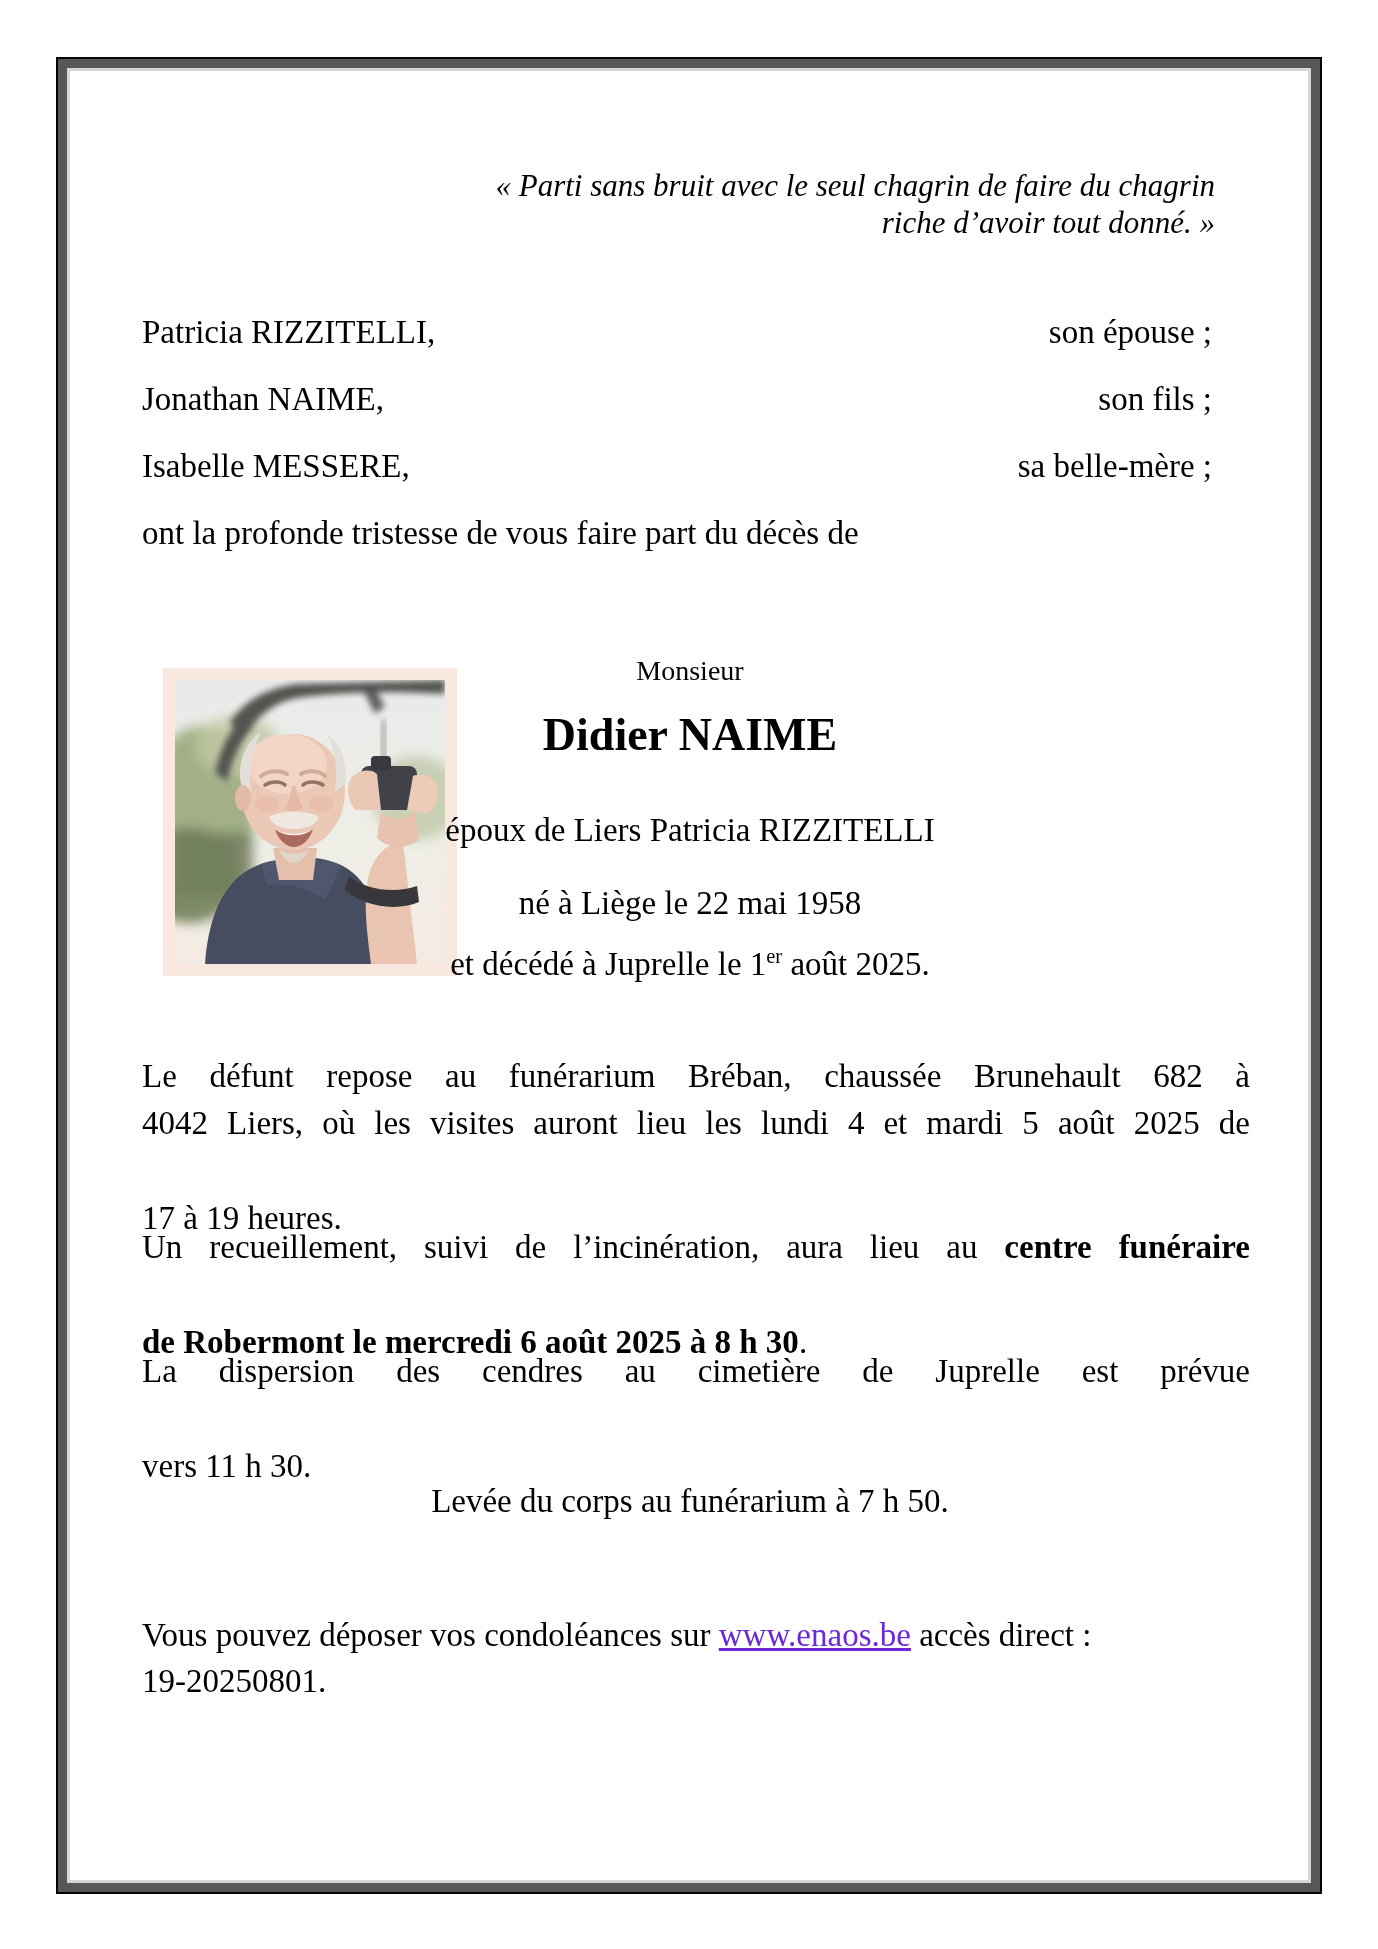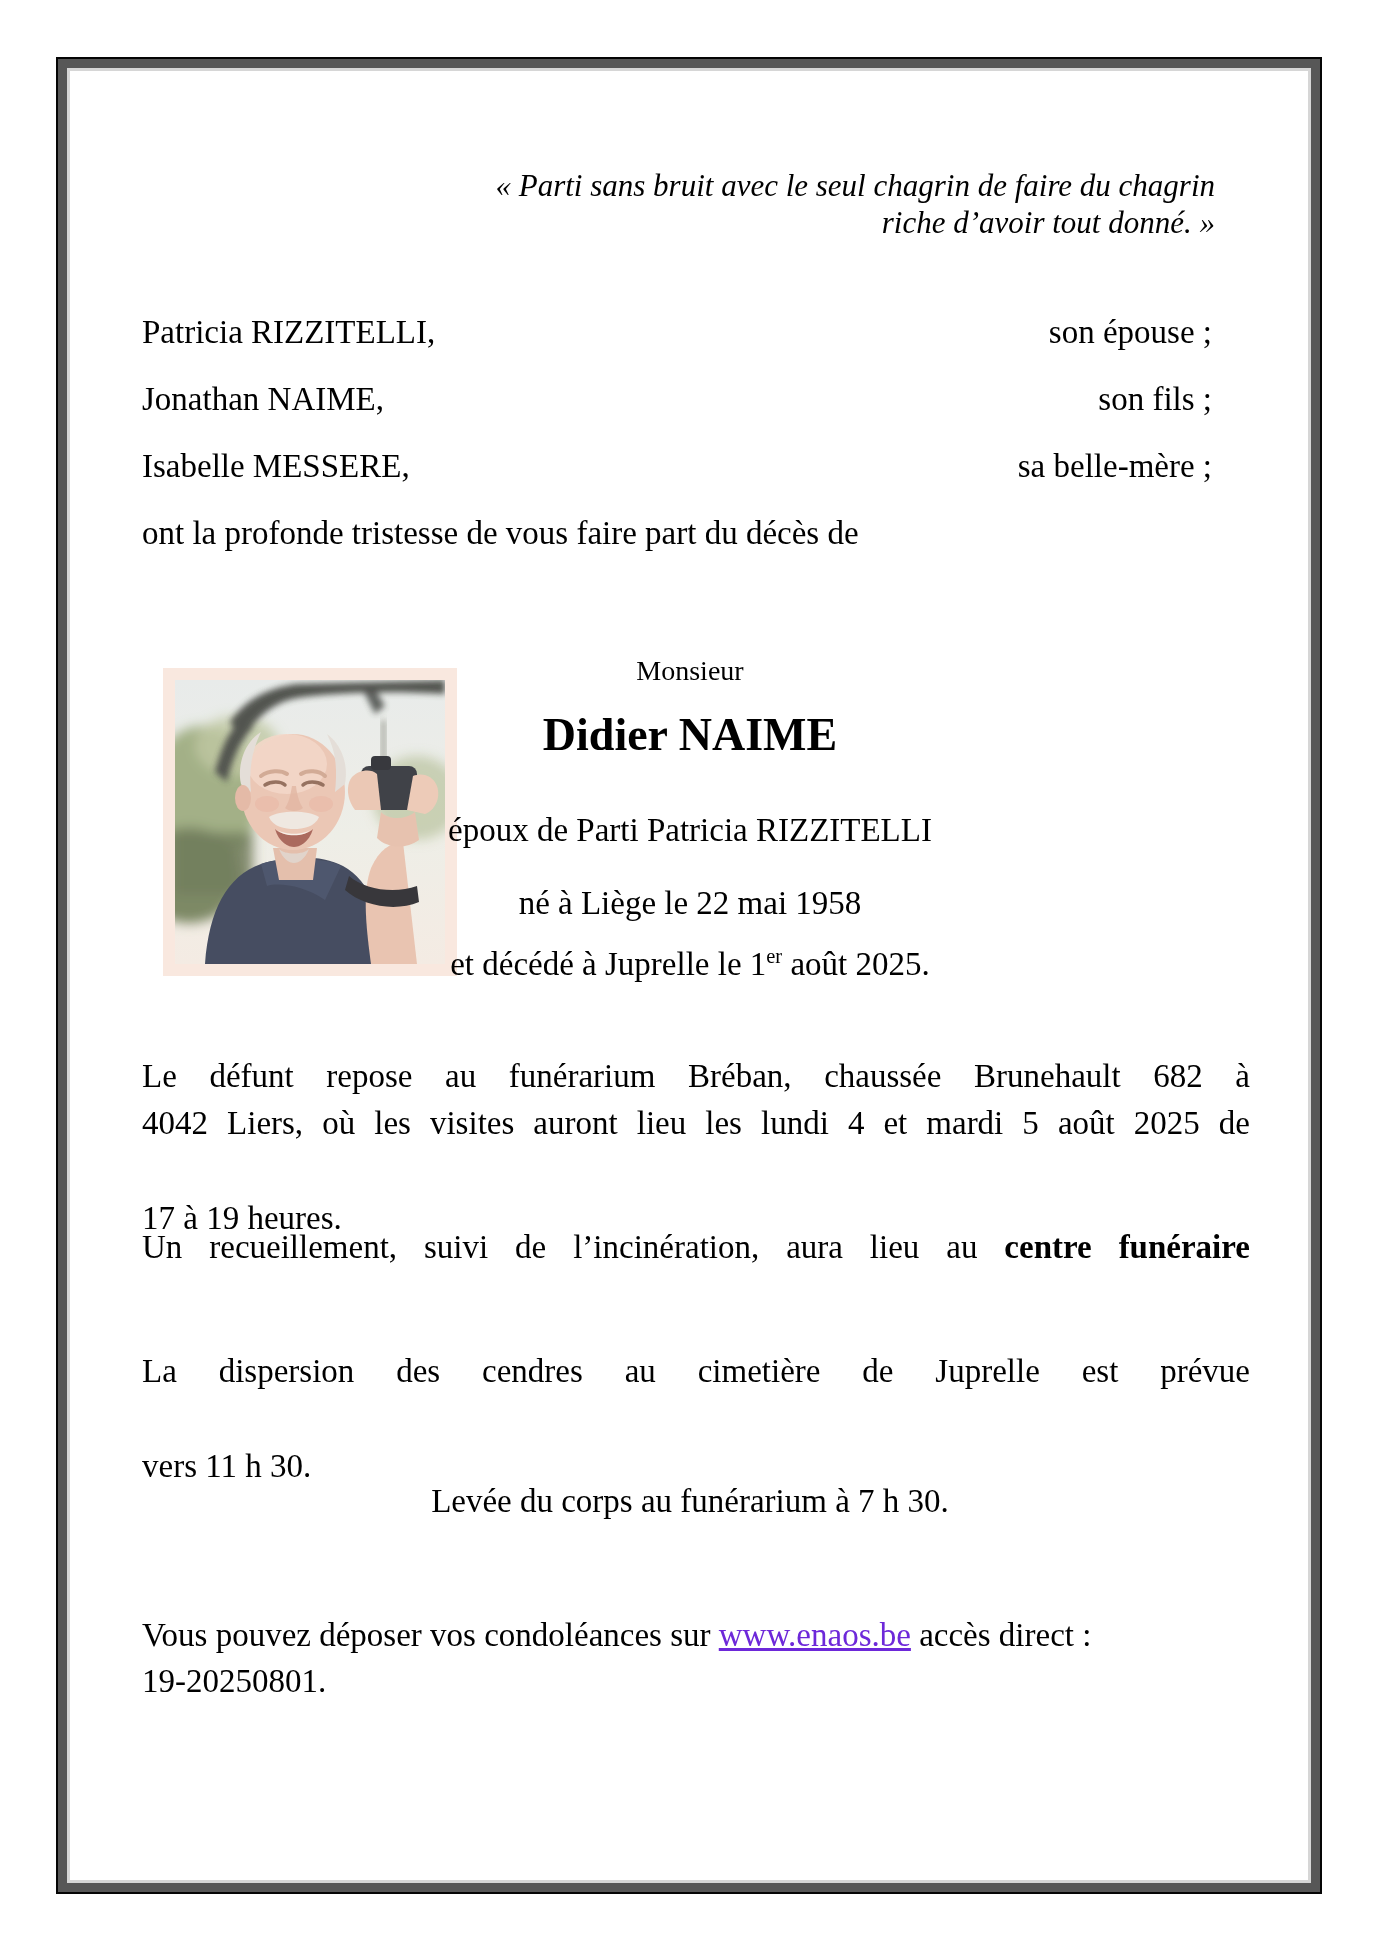--- a/index.html
+++ b/index.html
@@ -197,41 +197,42 @@
       <path d="M180,130 C172,120 170,104 178,96 C184,90 196,88 202,94 L206,130 Z" fill="#eac6b2"></path>
       <path d="M238,96 C248,92 258,96 262,106 C266,118 260,130 250,134 L232,130 Z" fill="#edc9b5"></path>
       <path d="M206,132 C214,140 230,140 240,132 L244,160 C230,170 212,168 202,158 Z" fill="#e6bfab"></path>
       <path d="M174,196 C190,210 220,214 242,206 L244,222 C220,232 188,226 170,210 Z" fill="#23242a"></path>
       <rect width="270" height="284" fill="#f8e3d5" opacity="0.10"></rect>
     </svg>
   </div>
 
   <div class="center-line civility">Monsieur</div>
   <div class="center-line deceased">Didier NAIME</div>
-  <div class="center-line spouse-l">époux de Parti Patricia RIZZITELLI</div>
+  <div class="center-line spouse-l">époux de Liers Patricia RIZZITELLI</div>
   <div class="center-line birth-l">né à Liège le 22 mai 1958</div>
   <div class="center-line death-l">
     <span>et décédé à Juprelle le 1</span><sup>er</sup><span> août 2025.</span>
   </div>
 
   <div class="para p1">
     <div class="jline">Le défunt repose au funérarium Bréban, chaussée Brunehault 682 à</div>
     <div class="jline">4042 Liers, où les visites auront lieu les lundi 4 et mardi 5 août 2025 de</div>
     <div class="jlast">17 à 19 heures.</div>
   </div>
 
   <div class="para p2">
     <div class="jline"><span>Un recueillement, suivi de l’incinération, aura lieu au </span><span class="bold">centre funéraire</span></div>
+    <div class="jlast"><span class="bold">de Robermont le mercredi 6 août 2025 à 8 h 30</span><span>.</span></div>
   </div>
 
   <div class="para p3">
     <div class="jline">La dispersion des cendres au cimetière de Juprelle est prévue</div>
     <div class="jlast">vers 11 h 30.</div>
   </div>
 
-  <div class="levee">Levée du corps au funérarium à 7 h 30.</div>
+  <div class="levee">Levée du corps au funérarium à 7 h 50.</div>
 
   <div class="para p5 jlast">
     <span>Vous pouvez déposer vos condoléances sur </span><a class="doc-link">www.enaos.be</a><span> accès direct&nbsp;:</span><br>
     <span>19-20250801.</span>
   </div>
 
 </div>
 
 </body></html>

